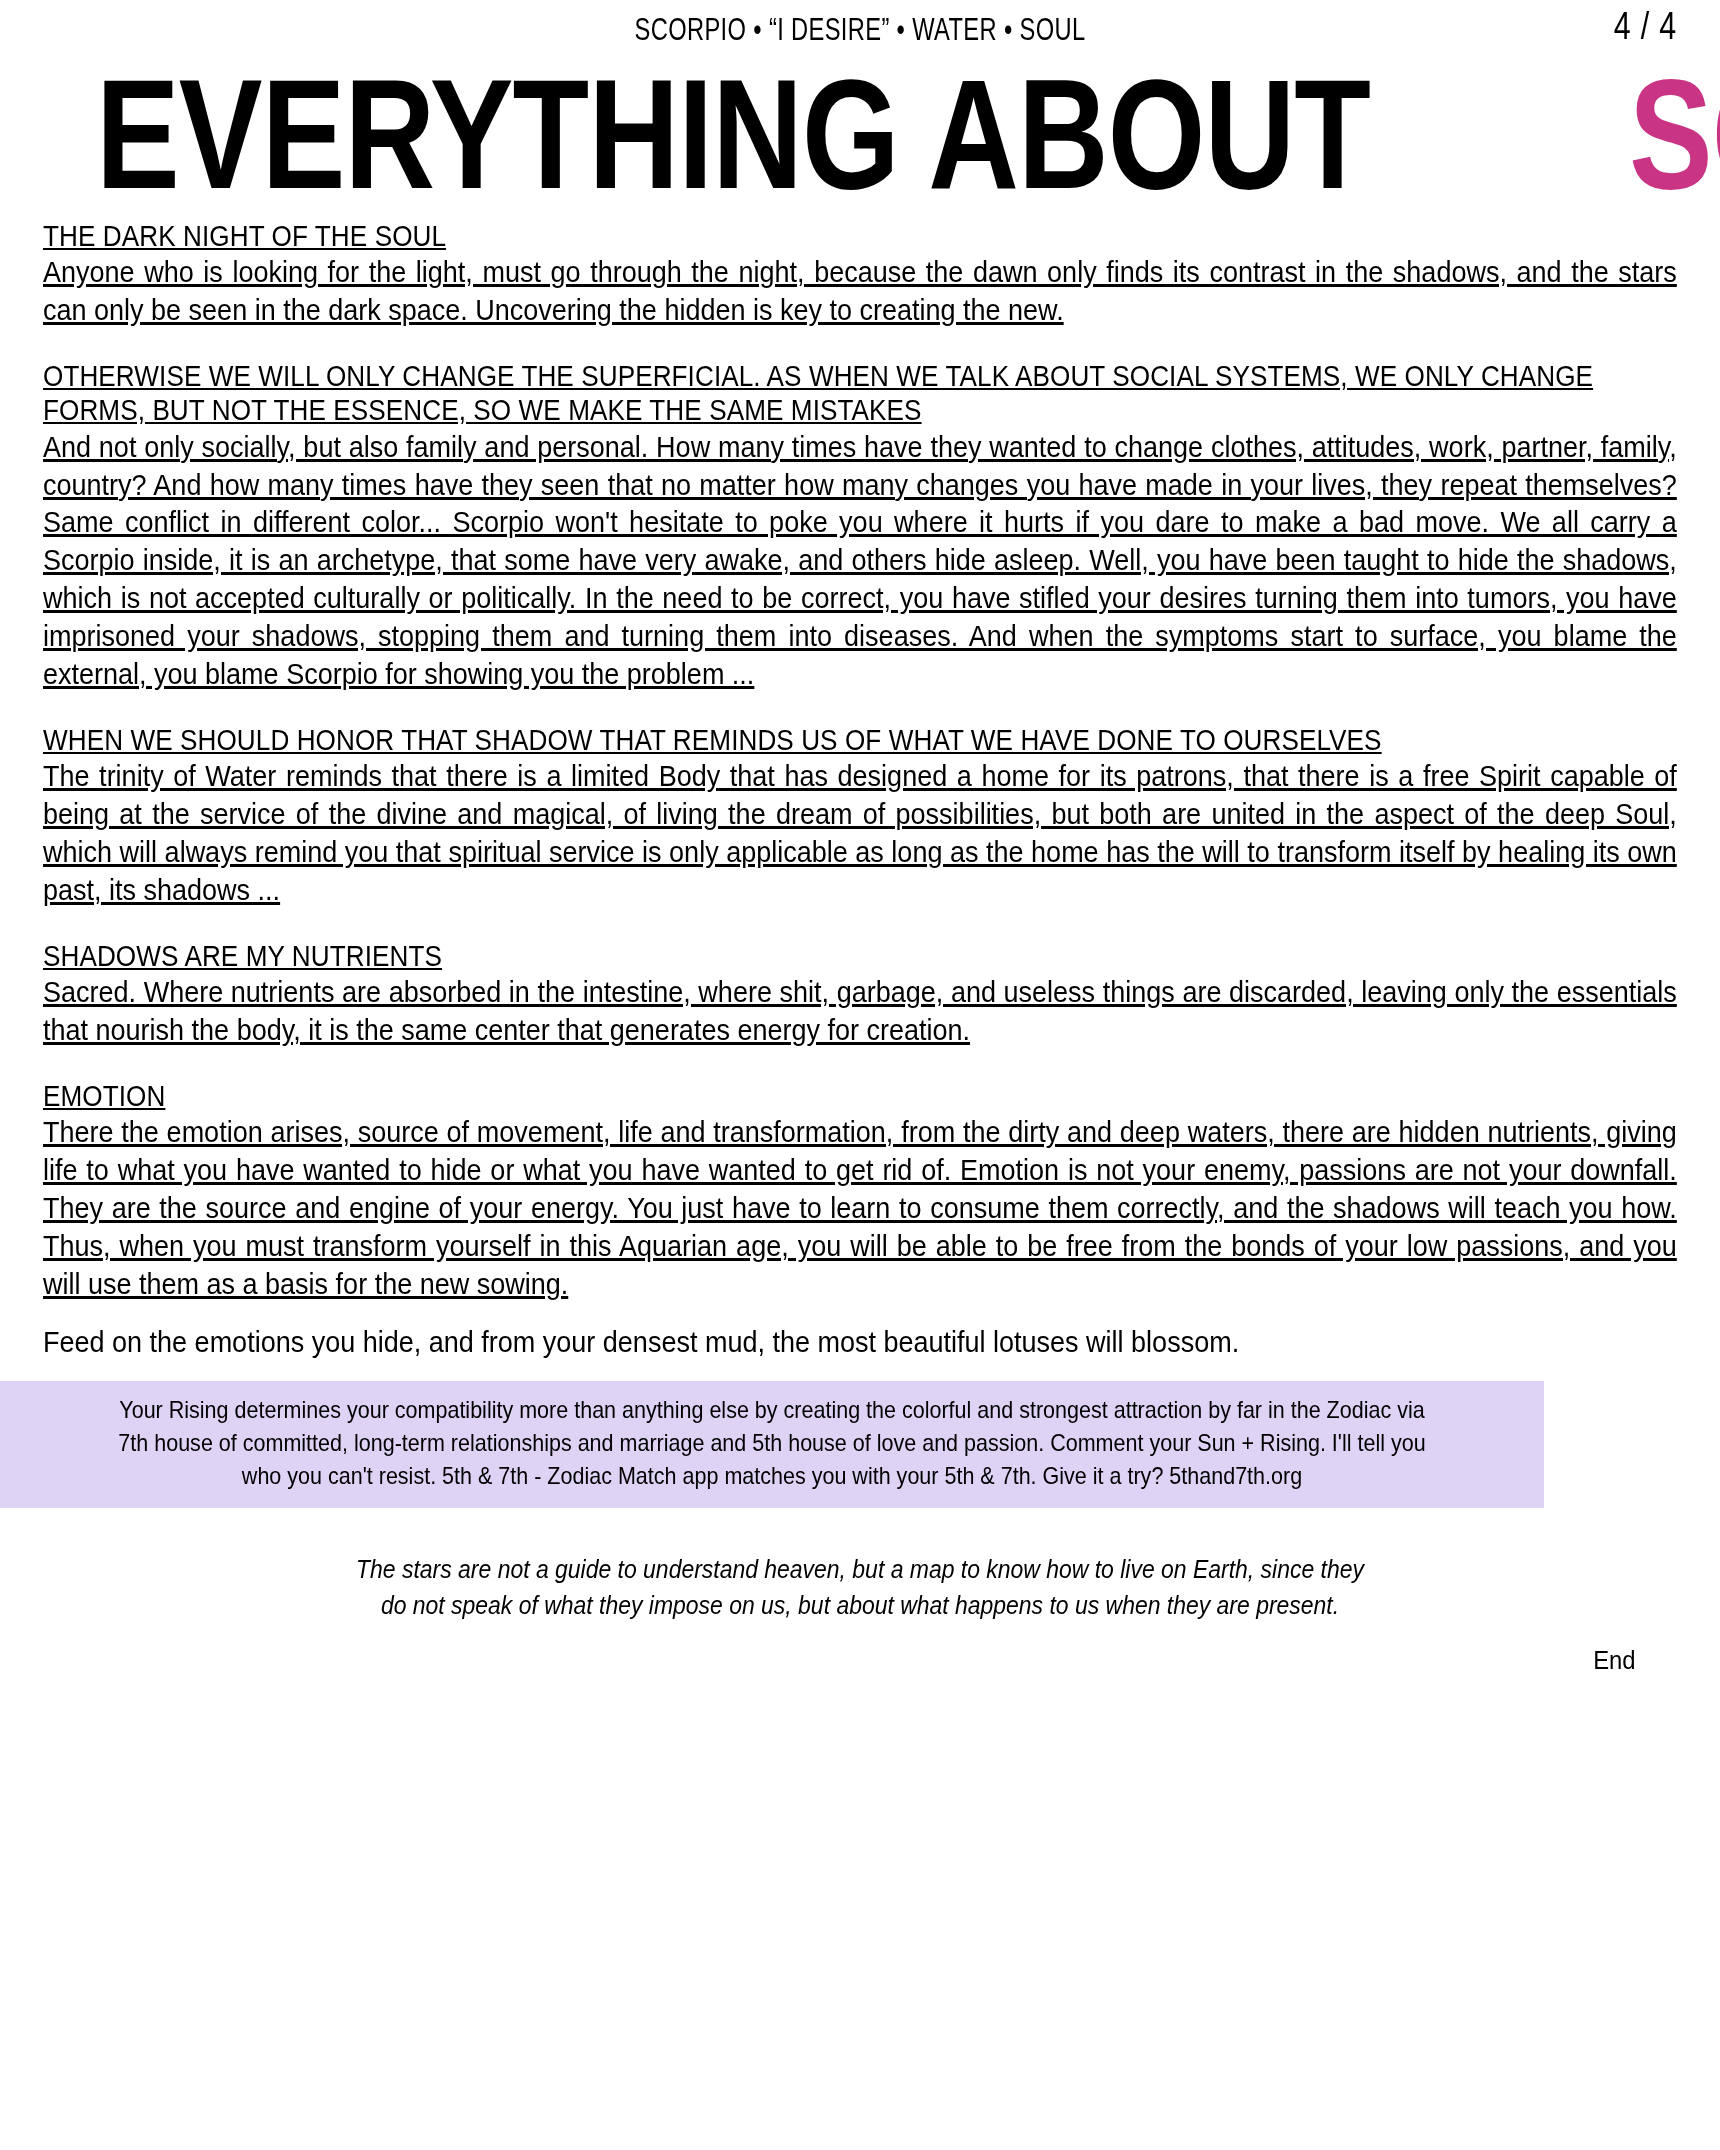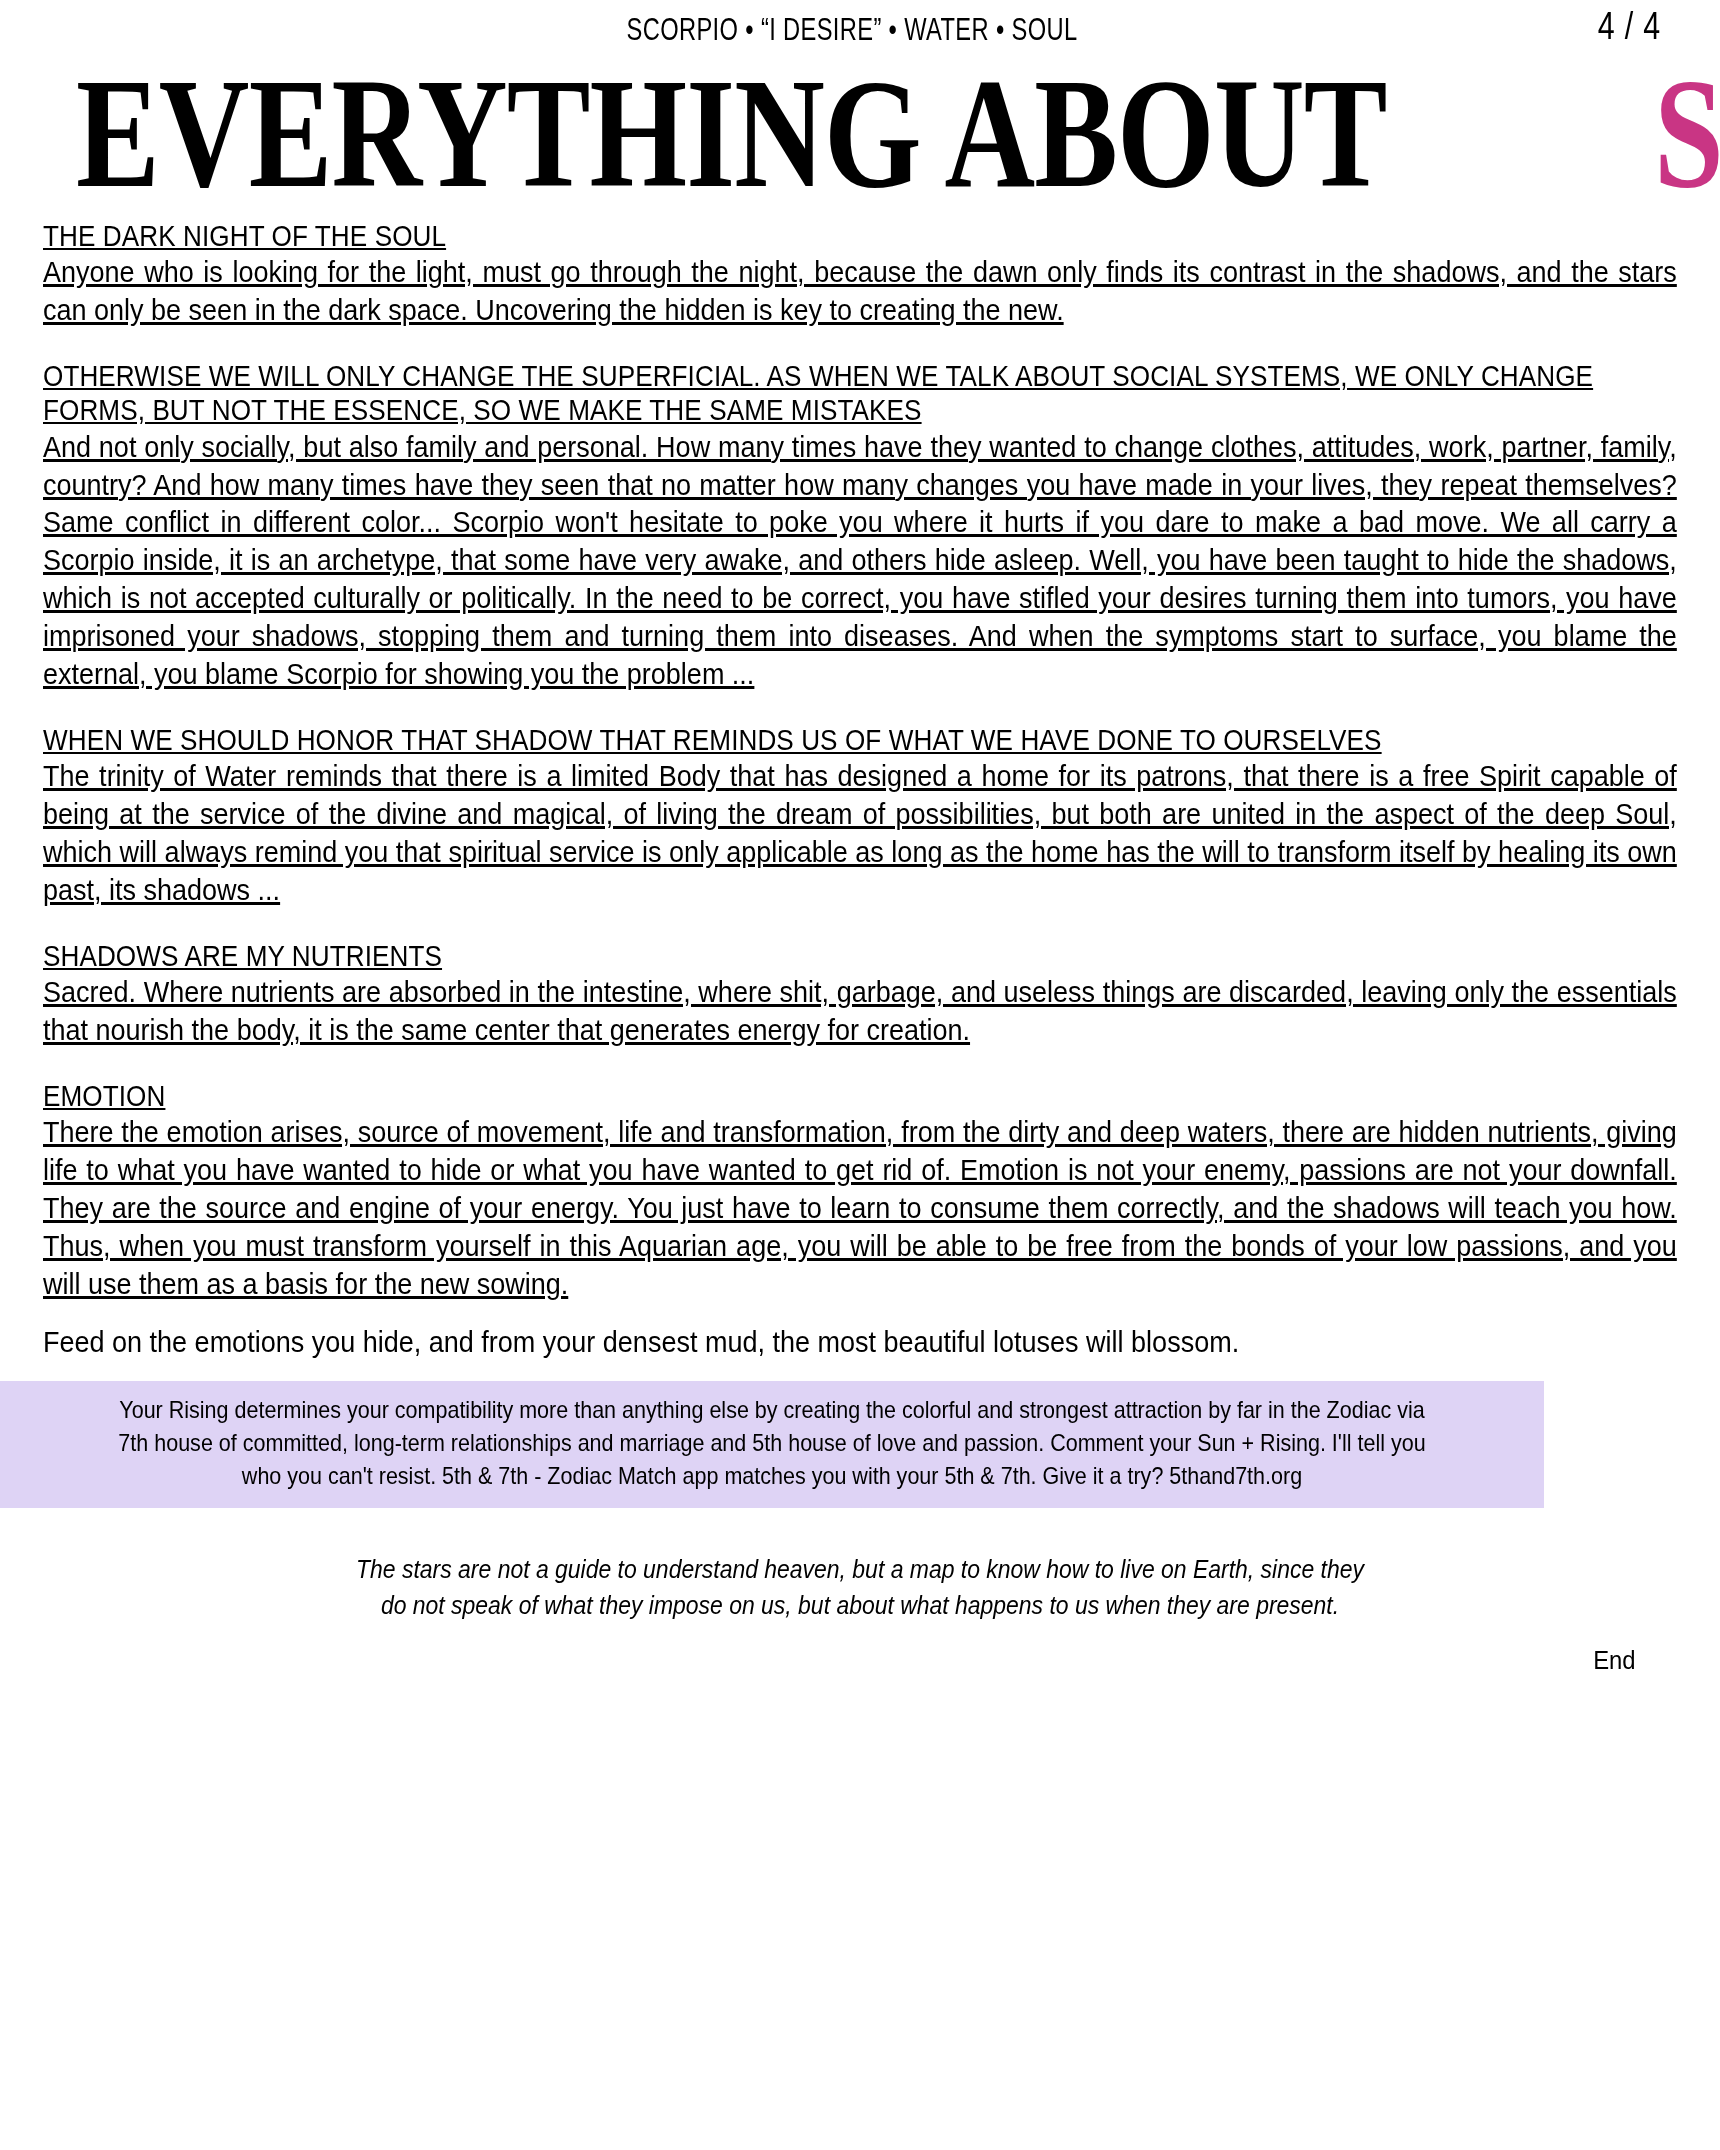--- a/index.html
+++ b/index.html
@@ -21,21 +21,21 @@
     height: 2151px;
     box-sizing: border-box;
     padding: 0;
     overflow: hidden;
   }
 
   
   .topbar {
     position: relative;
     height: 61px;
-    margin: 0 16px 0 0;
+    margin: 0 0 0 0;
     padding: 0 25px 0 43px;
   }
   .kicker {
     position: absolute;
     left: 0;
     right: 0;
     top: 11.2px;
     text-align: center;
     font-size: 32px;
     letter-spacing: 0.5px;
@@ -51,26 +51,25 @@
     font-size: 38px;
     font-weight: 400;
     letter-spacing: 1px;
     transform: scaleX(0.8);
     transform-origin: right top;
   }
 
   
   .title-row {
     margin: 9.2px 0 0 0;
-    padding: 0 43px 0 76px;
+    padding: 0 43px 0 96px;
     display: flex;
     align-items: center;
     justify-content: flex-start;
     white-space: nowrap;
-    font-family: Liberation Serif, serif;
   }
   .title-word {
     font-size: 153px;
     line-height: 0.82;
     font-weight: 700;
     letter-spacing: -1px;
     transform: scaleX(0.82) scaleY(1.02);
     transform-origin: left top;
     font-stretch: condensed;
   }

